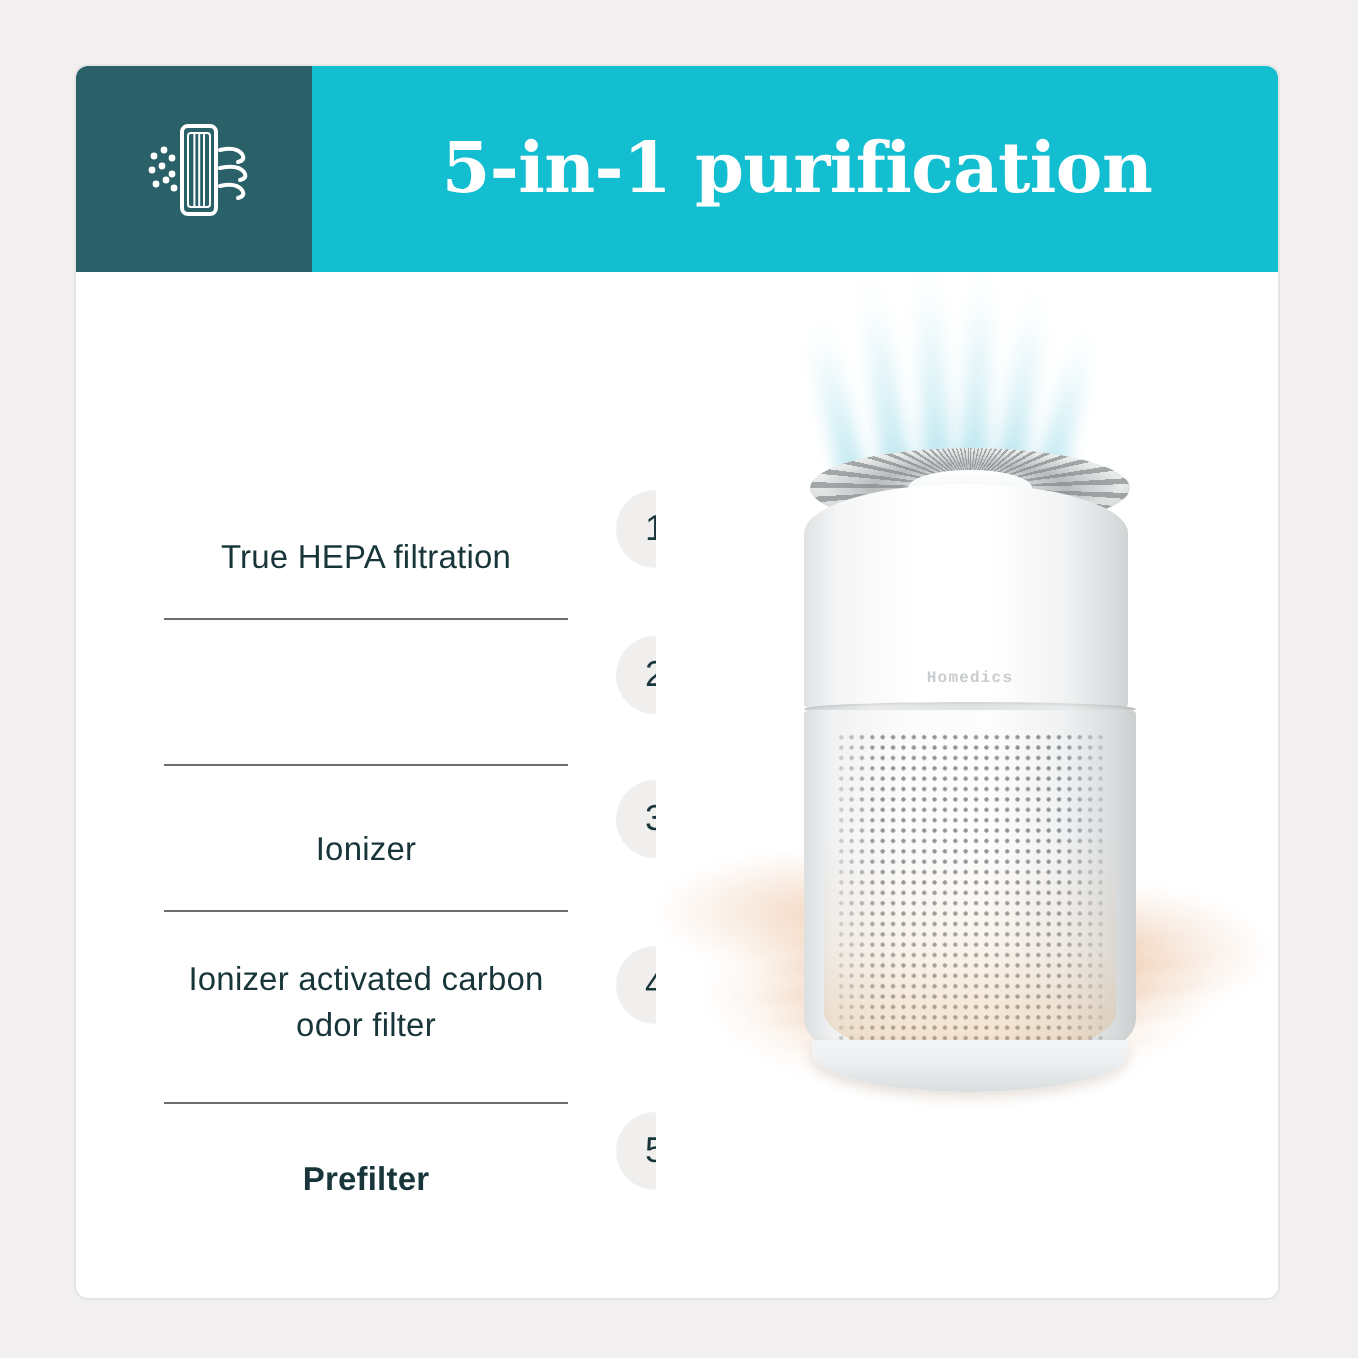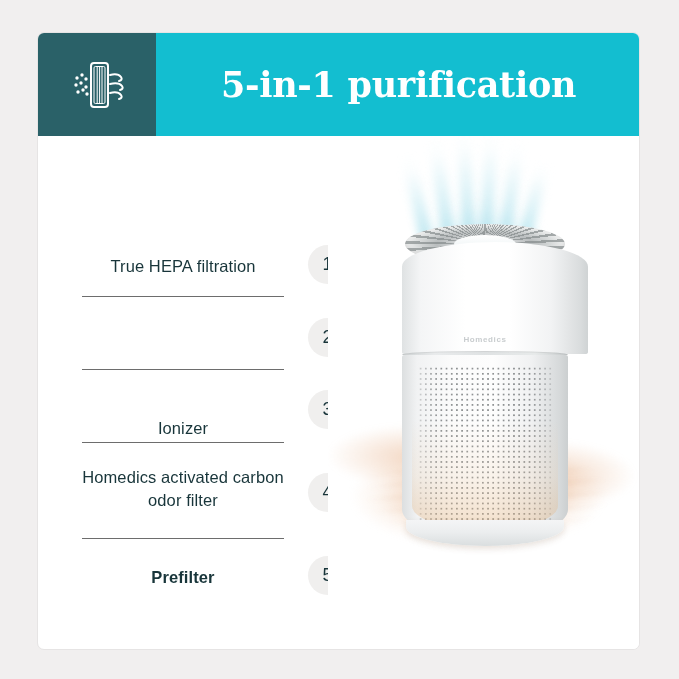--- a/index.html
+++ b/index.html
@@ -75,38 +75,38 @@
     left: 0;
     top: 103px;
     width: 603px;
     height: 515px;
   }
 
   
   .feature-list {
     position: absolute;
     left: 0px;
-    top: 0px;
+    top: 13px;
     width: 290px;
     height: 515px;
   }
   .feature-row {
     position: absolute;
     left: 44px;
     width: 202px;
     text-align: center;
     color: #18353a;
     font-size: 16.5px;
     font-weight: 500;
     line-height: 1.38;
     letter-spacing: 0.1px;
   }
   .feature-row.r1 { top: 119px; }
   .feature-row.r2 { top: 192px; }
-  .feature-row.r3 { top: 265px; margin-top: 16px; }
+  .feature-row.r3 { top: 265px; }
   .feature-row.r4 { top: 330px; }
   .feature-row.r5 { top: 430px; font-weight: bold; }
 
   .divider {
     position: absolute;
     left: 44px;
     width: 202px;
     height: 1px;
     background: #6d6d6d;
   }
@@ -269,25 +269,26 @@
     width: 62px;
     height: 18px;
     border-radius: 50%;
     background: linear-gradient(to bottom, #ffffff 0%, #f3f7f8 55%, #e4eaec 100%);
     box-shadow: 0 1px 2px rgba(0,0,0,0.08);
   }
   .body-upper {
     position: absolute;
     left: 6px;
     top: 18px;
-    width: 186px;
+    width: 162px;
     height: 112px;
     background: linear-gradient(to right,
       #dfe2e3 0%, #f4f5f6 10%, #ffffff 34%, #ffffff 58%, #f2f3f4 80%, #d9dcdd 96%, #cfd3d4 100%);
     border-radius: 50% 50% 3px 3px / 22% 22% 2px 2px;
+    font-family: Liberation Mono, monospace;
   }
   .brand-label {
     position: absolute;
     left: 0;
     top: 93px;
     width: 166px;
     text-align: center;
     font-size: 8px;
     font-weight: 600;
     letter-spacing: 0.6px;
@@ -392,21 +393,21 @@
 
       <div class="feature-list">
         <div class="feature-row r1">True HEPA filtration</div>
         <div class="divider d1"></div>
 
         <div class="divider d2"></div>
 
         <div class="feature-row r3">Ionizer</div>
         <div class="divider d3"></div>
 
-        <div class="feature-row r4">Homedics activated carbon odor filter</div>
+        <div class="feature-row r4">Ionizer activated carbon odor filter</div>
         <div class="divider d4"></div>
 
         <div class="feature-row r5">Prefilter</div>
       </div>
 
       <div class="rail">
         <div class="rail-line"></div>
         <div class="num-circle n1">1</div>
         <div class="num-circle n2">2</div>
         <div class="num-circle n3">3</div>

